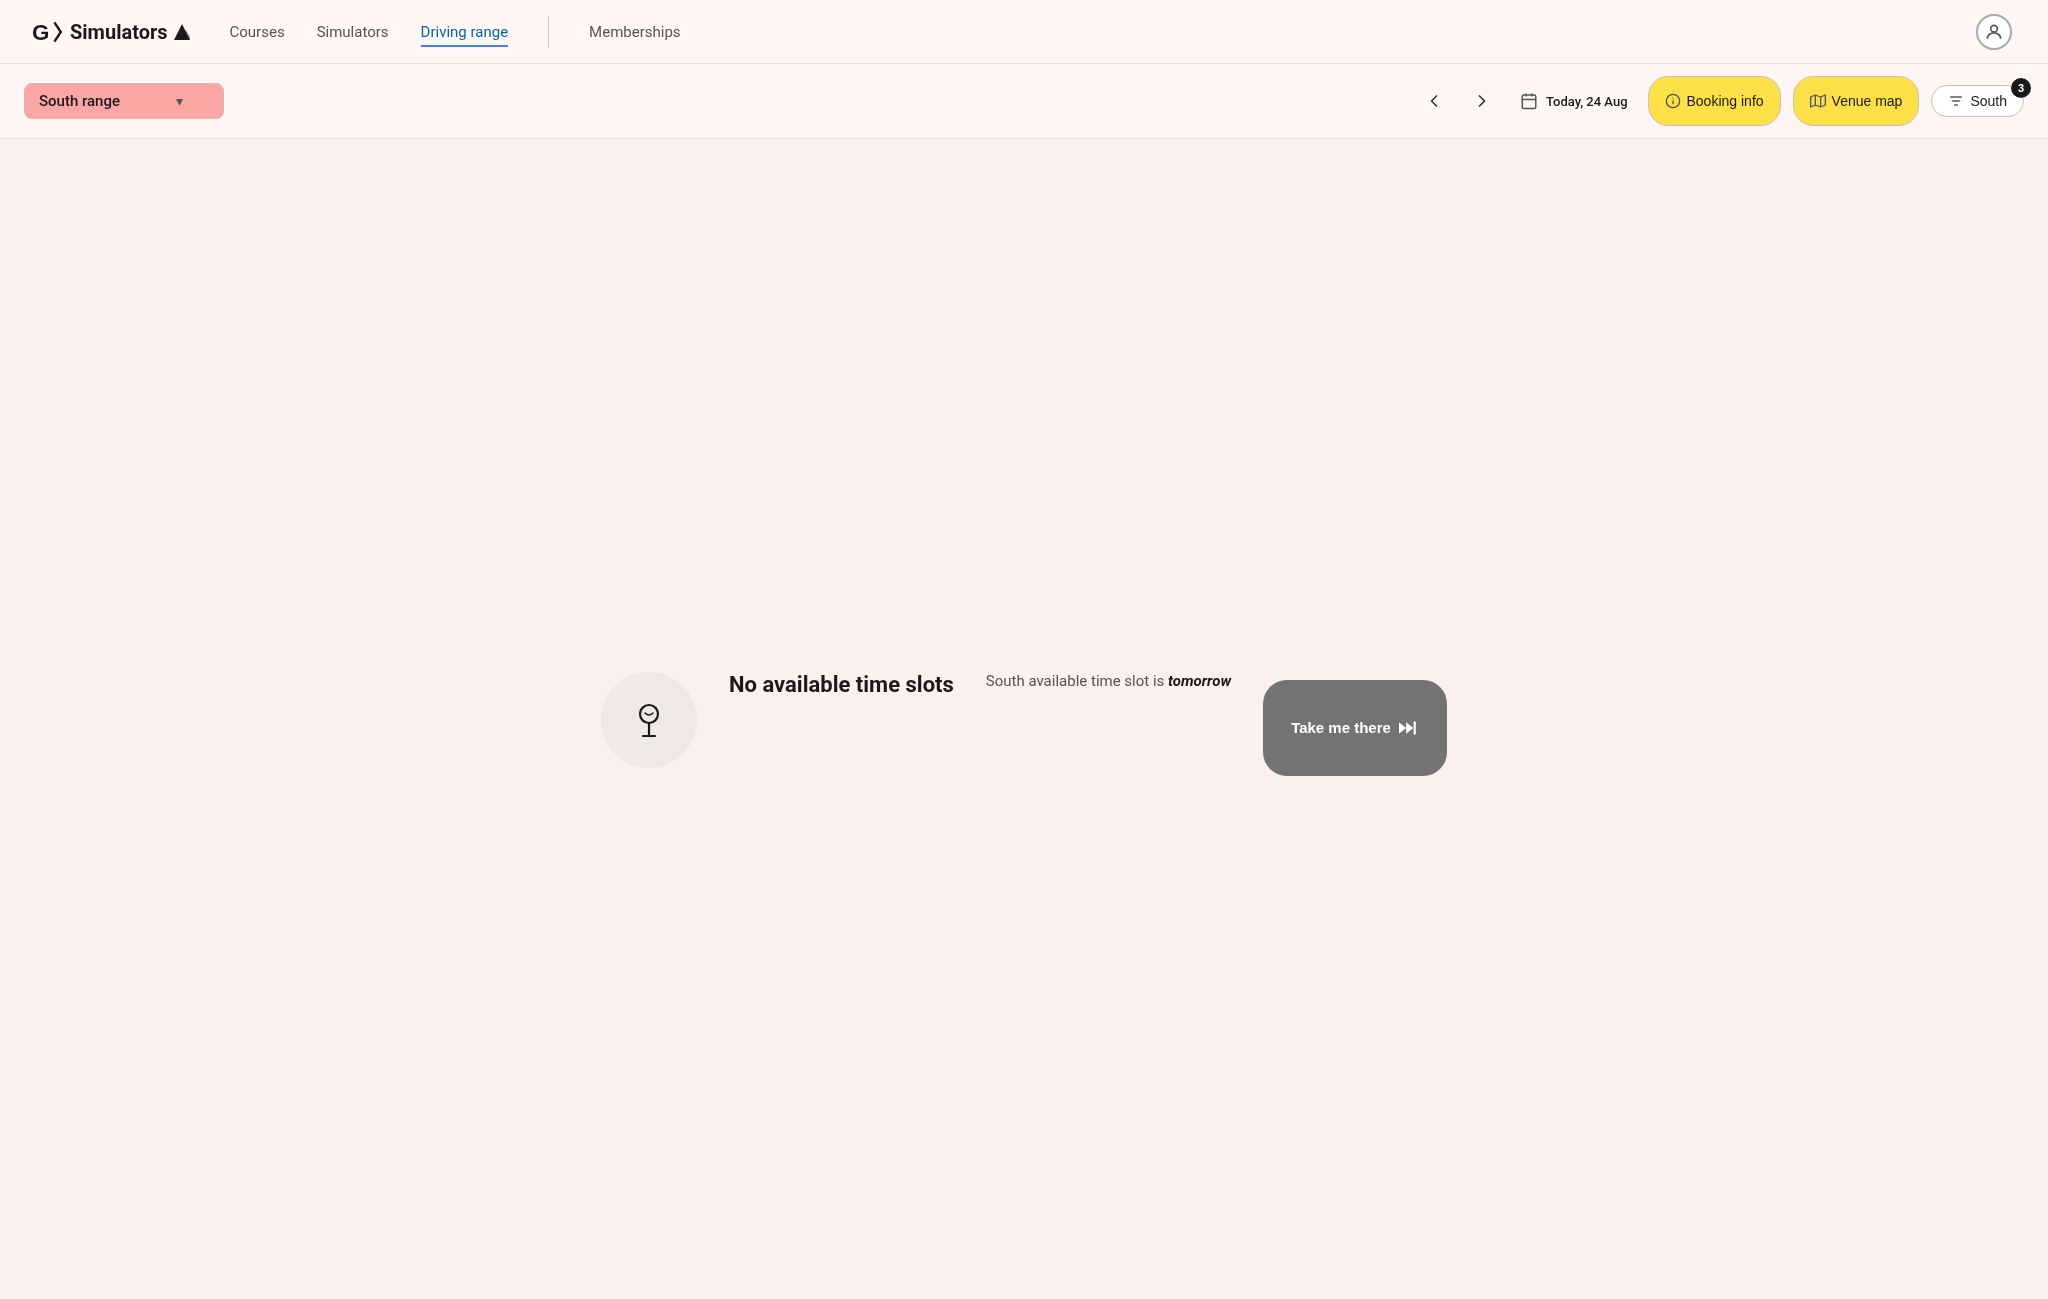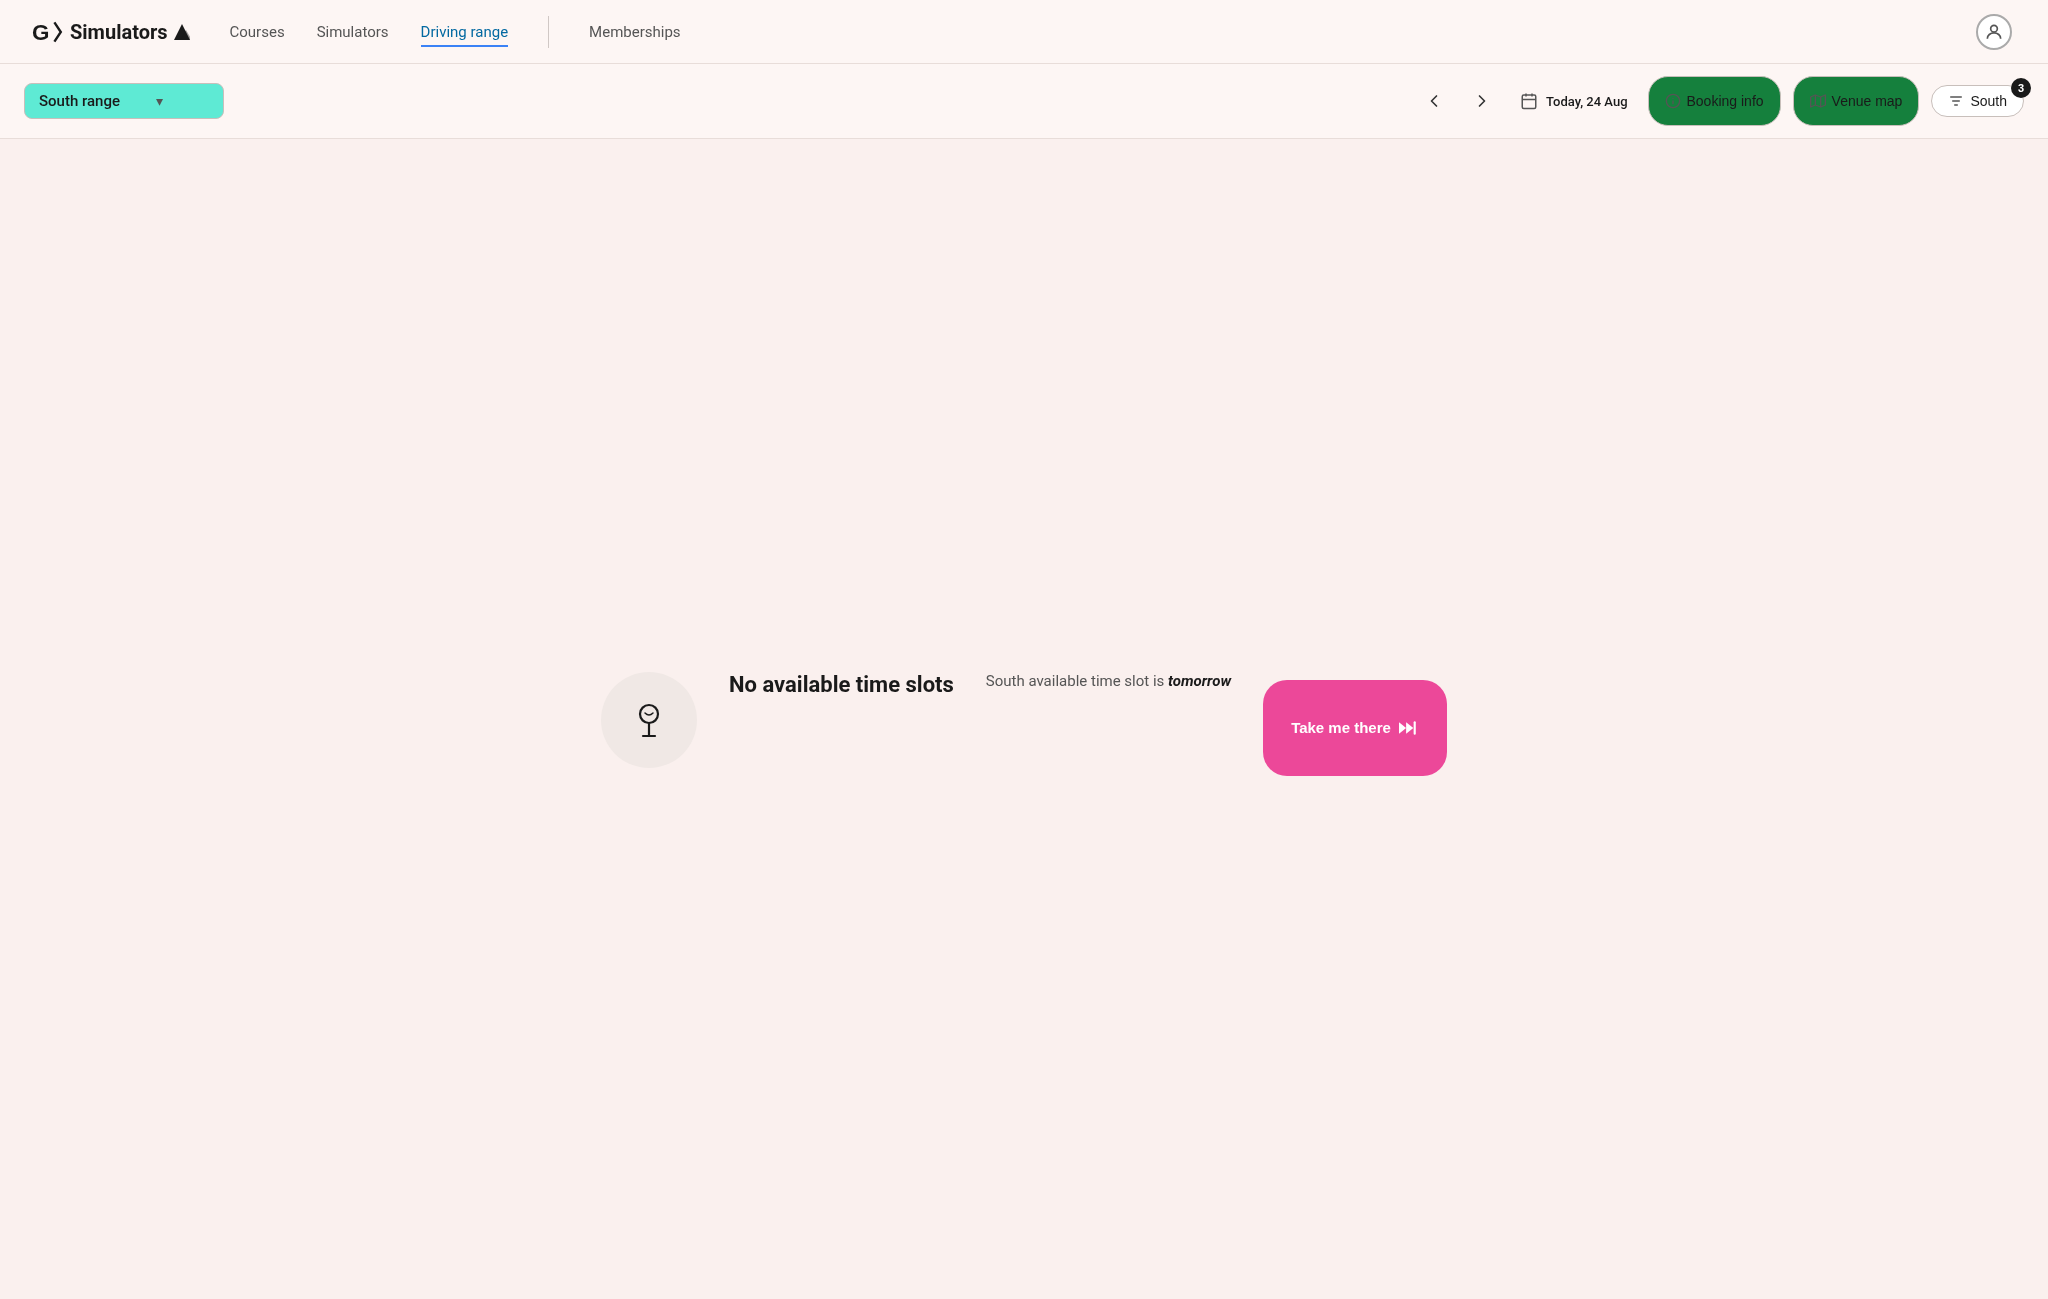--- a/index.html
+++ b/index.html
@@ -110,23 +110,23 @@
       display: flex;
       align-items: center;
     }
 
     .dropdown-select {
       display: flex;
       align-items: center;
       border: 1.5px solid #c8bfbb;
       border-radius: 8px;
       padding: 8px 14px;
-      background: #5eead4;
-      cursor: pointer;
-      gap: 36px;
+      background: #fca5a5;
+      cursor: pointer;
+      gap: 56px;
       font-size: 15px;
       color: #1a1a1a;
       font-weight: 500;
       min-width: 200px;
     }
 
     .dropdown-select .chevron {
       color: #555;
       font-size: 14px;
     }
@@ -158,21 +158,21 @@
       padding: 0 8px;
     }
 
     .toolbar-btn {
       display: flex;
       align-items: center;
       gap: 6px;
       border: 1.5px solid #c8bfbb;
       border-radius: 20px;
       padding: 16px 16px;
-      background: #15803d;
+      background: #fde047;
       cursor: pointer;
       font-size: 14px;
       color: #1a1a1a;
       font-weight: 500;
     }
 
     .filter-btn {
       display: flex;
       align-items: center;
       gap: 6px;
@@ -244,21 +244,21 @@
     .empty-state-subtitle strong {
       color: #1a1a1a;
       font-weight: 700;
       font-style: italic;
     }
 
     .take-me-btn {
       display: flex;
       align-items: center;
       gap: 8px;
-      background: #ec4899;
+      background: #737373;
       color: #fff;
       border: none;
       border-radius: 24px;
       padding: 12px 28px;
       font-size: 15px;
       font-weight: 600;
       cursor: pointer;
       margin-top: 8px;
     }
   </style>

